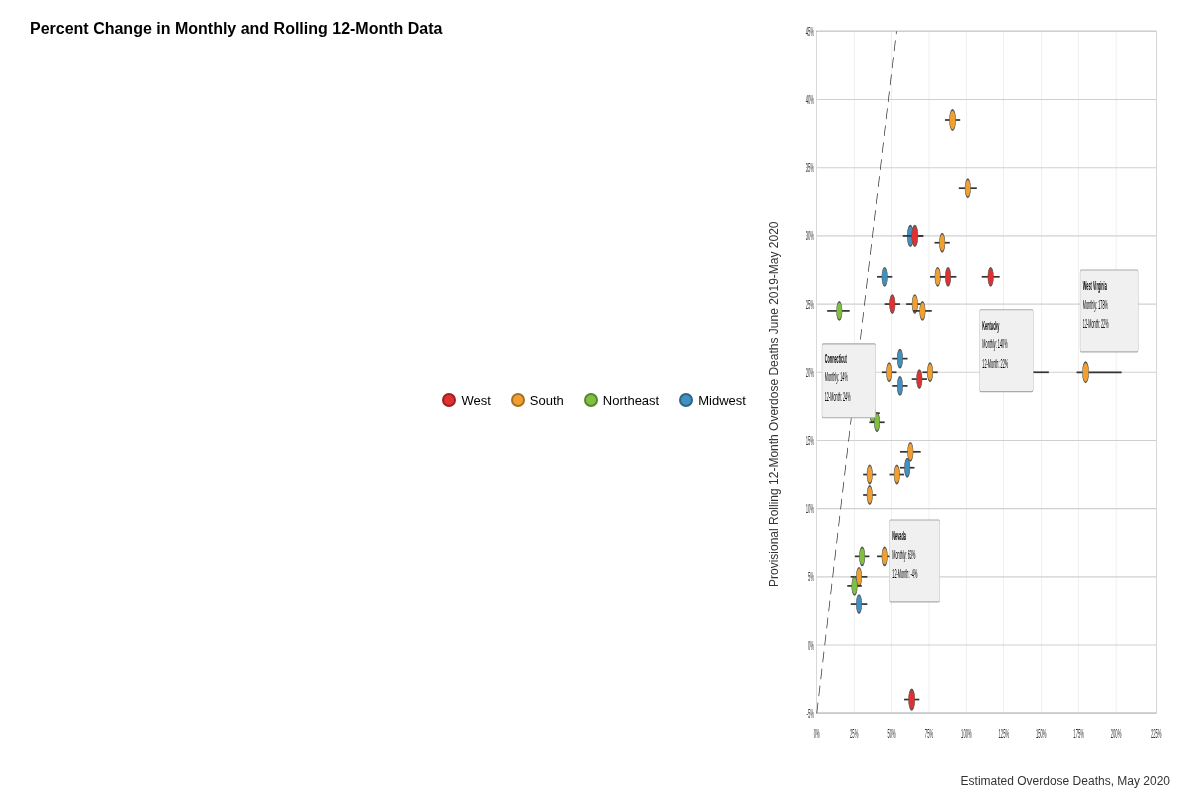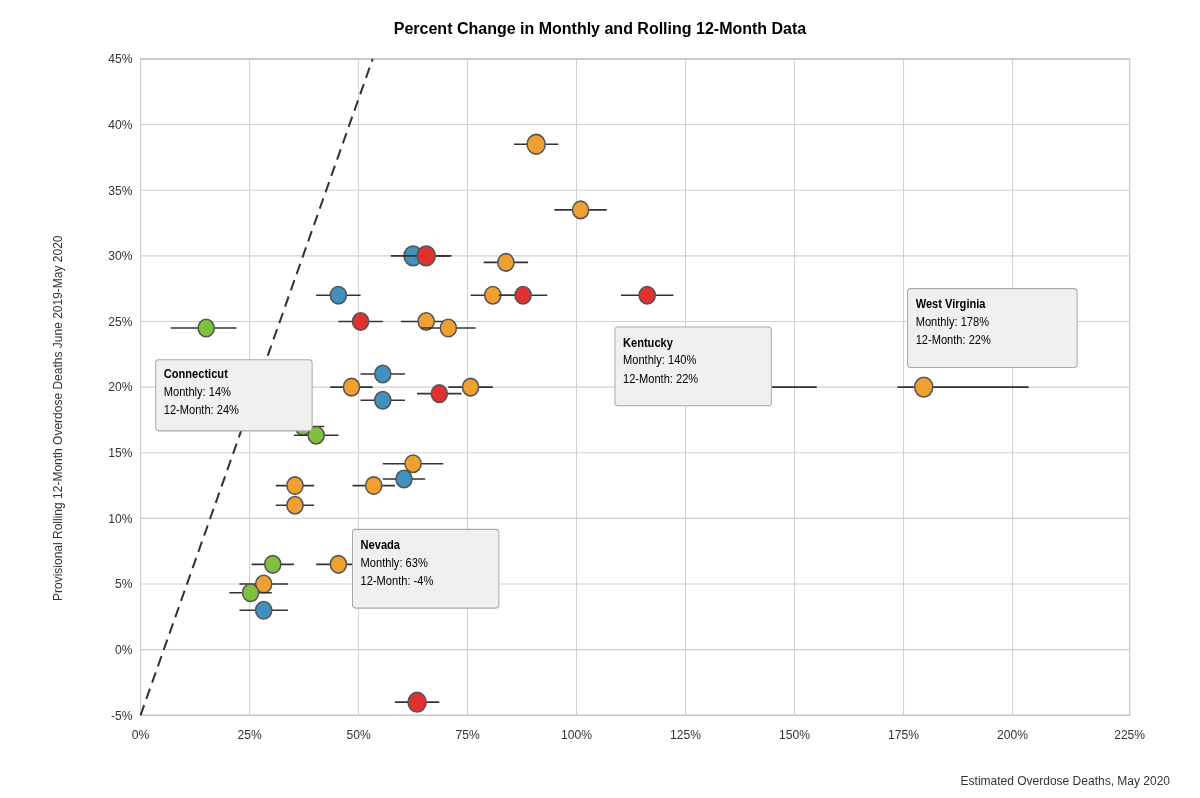--- a/index.html
+++ b/index.html
@@ -9,21 +9,21 @@
       width: 1200px;
       height: 798px;
       overflow: hidden;
     }
     .chart-container {
       width: 1200px;
       height: 798px;
       background: #fff;
       padding: 20px 30px 10px 30px;
       display: flex;
-      flex-direction: column;
+      flex-direction: row;
     }
     .chart-title {
       text-align: center;
       font-size: 16px;
       font-weight: bold;
       margin-bottom: 10px;
       color: #000;
     }
     .legend {
       display: flex;
@@ -90,20 +90,38 @@
       font-size: 11px;
       font-family: Arial, sans-serif;
       fill: #000;
     }
   </style>
 </head>
 <body>
 
 <div class="chart-container">
   <div class="chart-title">Percent Change in Monthly and Rolling 12-Month Data</div>
+  <div class="legend">
+    <div class="legend-item">
+      <div class="legend-dot" style="background:#e03030;"></div>
+      <span>West</span>
+    </div>
+    <div class="legend-item">
+      <div class="legend-dot" style="background:#f0a030;"></div>
+      <span>South</span>
+    </div>
+    <div class="legend-item">
+      <div class="legend-dot" style="background:#80c040;"></div>
+      <span>Northeast</span>
+    </div>
+    <div class="legend-item">
+      <div class="legend-dot" style="background:#4090c0;"></div>
+      <span>Midwest</span>
+    </div>
+  </div>
   <div class="plot-area">
     <div class="y-axis-label">Provisional Rolling 12-Month Overdose Deaths June 2019-May 2020</div>
     <div class="chart-inner">
       <div class="svg-area">
         <svg id="main-svg" viewBox="0 0 1080 660" preserveAspectRatio="none">
           <defs>
             <pattern id="grid" width="120" height="66" patternUnits="userSpaceOnUse">
               <path d="M 120 0 L 0 0 0 66" fill="none" stroke="#d0d0d0" stroke-width="1"></path>
             </pattern>
           </defs>

